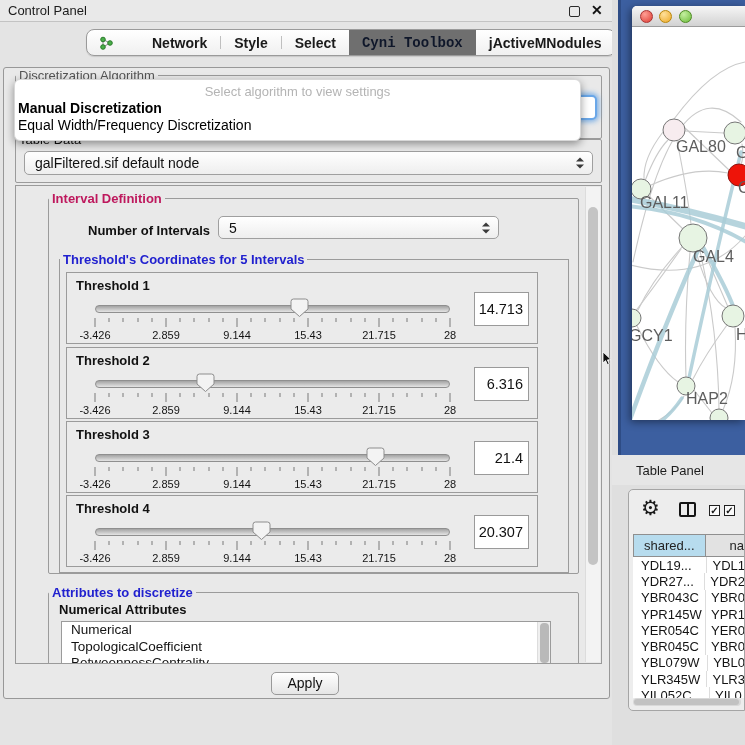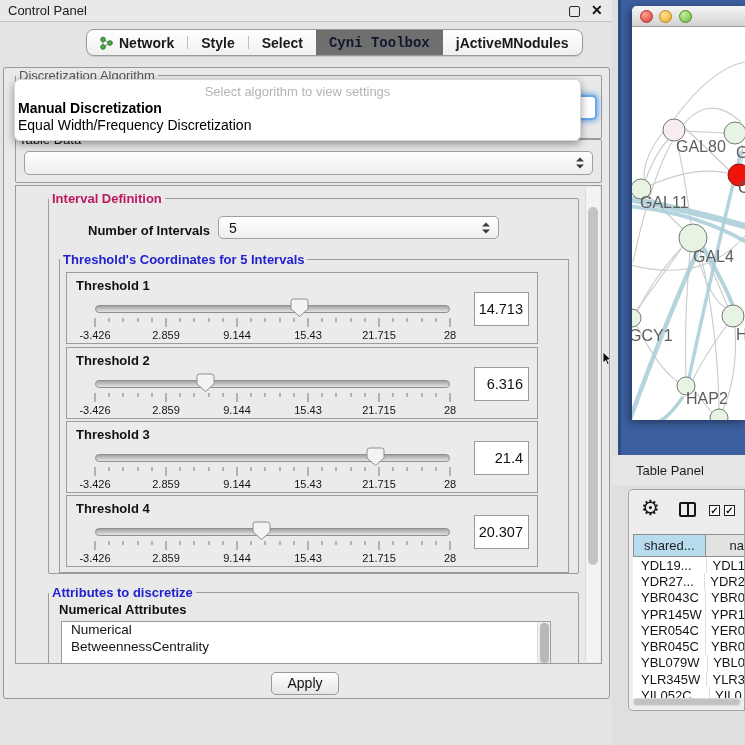--- a/index.html
+++ b/index.html
@@ -10,21 +10,21 @@
   
   #control-panel { position:absolute; left:0; top:0; width:618px; height:745px; background:#e4e4e4; }
   #titlebar { position:absolute; left:0; top:0; width:618px; height:22px; background:#e9e9e9; border-bottom:1px solid #c3c3c3; }
   #titlebar .title { position:absolute; left:8px; top:3px; font-size:13px; color:#1c1c1c; }
   #float-btn { position:absolute; left:569px; top:6px; width:11px; height:11px; border:1.6px solid #2a2a2a; border-radius:2px; background:transparent; }
   #close-btn { position:absolute; left:591px; top:2px; font-size:14px; font-weight:700; color:#111; }
 
   .pill { display:inline-flex; align-items:stretch; background:linear-gradient(#ffffff,#f0f0f0); border:1px solid #9a9a9a; border-radius:8px; overflow:hidden; height:27px; box-shadow:0 1px 1px rgba(0,0,0,.12); }
   #top-tabs { position:absolute; left:86px; top:29px; }
   #bottom-tabs { position:absolute; left:143px; top:702px; }
-  .tab { display:flex; align-items:center; padding:0 13px; font-size:14px; font-weight:600; color:#1a1a1a; white-space:nowrap; }
+  .tab { display:flex; align-items:center; padding:0 13px; font-size:14px; font-weight:600; color:#1a1a1a; white-space:nowrap;gap:33px; }
   .tab.sel { background:#6f6f6f; color:#0f172a;font-family:Liberation Mono, monospace; }
   .tab-sep { width:1px; background:#bfbfbf; margin:6px 0; }
   .neticon { display:inline-flex; margin-right:6px; }
 
   #main-panel { position:absolute; left:3px; top:67px; width:607px; height:632px; background:#e9e9e9; border:1px solid #989898; border-radius:3px; }
 
   .gb { position:absolute; border:1px solid #9b9b9b; border-radius:2px; }
   .gbt { position:absolute; top:-8px; left:0; padding:0 3px; font-size:13px; font-weight:500; background:#e9e9e9; white-space:nowrap; color:#111; }
   .gbt.green { color:#be185d; font-weight:600; }
   .gbt.blue { color:#2121cf; font-weight:600; }
@@ -162,20 +162,21 @@
         <div class="popup-hint">Select algorithm to view settings</div>
         <div id="popup-options">
             <div class="popup-opt bold">Manual Discretization</div>
             <div class="popup-opt">Equal Width/Frequency Discretization</div>
           </div>
       </div>
 
       <div id="tabledata-group" class="gb">
         <span class="gbt">Table Data</span>
         <div id="tabledata-combo" class="combo">
+          <span class="cv">galFiltered.sif default node</span>
           <span class="spin"></span>
         </div>
       </div>
 
       <div id="scrollpane">
 
         <div id="interval-group" class="gb">
           <span class="gbt green">Interval Definition</span>
           <span id="noi-label">Number of Intervals</span>
           <div id="noi-combo" class="combo">
@@ -372,20 +373,21 @@
               </div>
           </div>
         </div>
 
         <div id="attr-group" class="gb">
           <span class="gbt blue">Attributes to discretize</span>
           <span id="attr-list-title">Numerical Attributes</span>
           <div id="attr-list">
             <div id="attr-items">
                 <div class="attr-item">Numerical</div>
+                <div class="attr-item">TopologicalCoefficient</div>
                 <div class="attr-item">BetweennessCentrality</div>
               </div>
             <div class="lsb">
                 <div class="thumb2"></div>
               </div>
           </div>
         </div>
 
         <div id="vscroll">
           <div class="thumb"></div>

